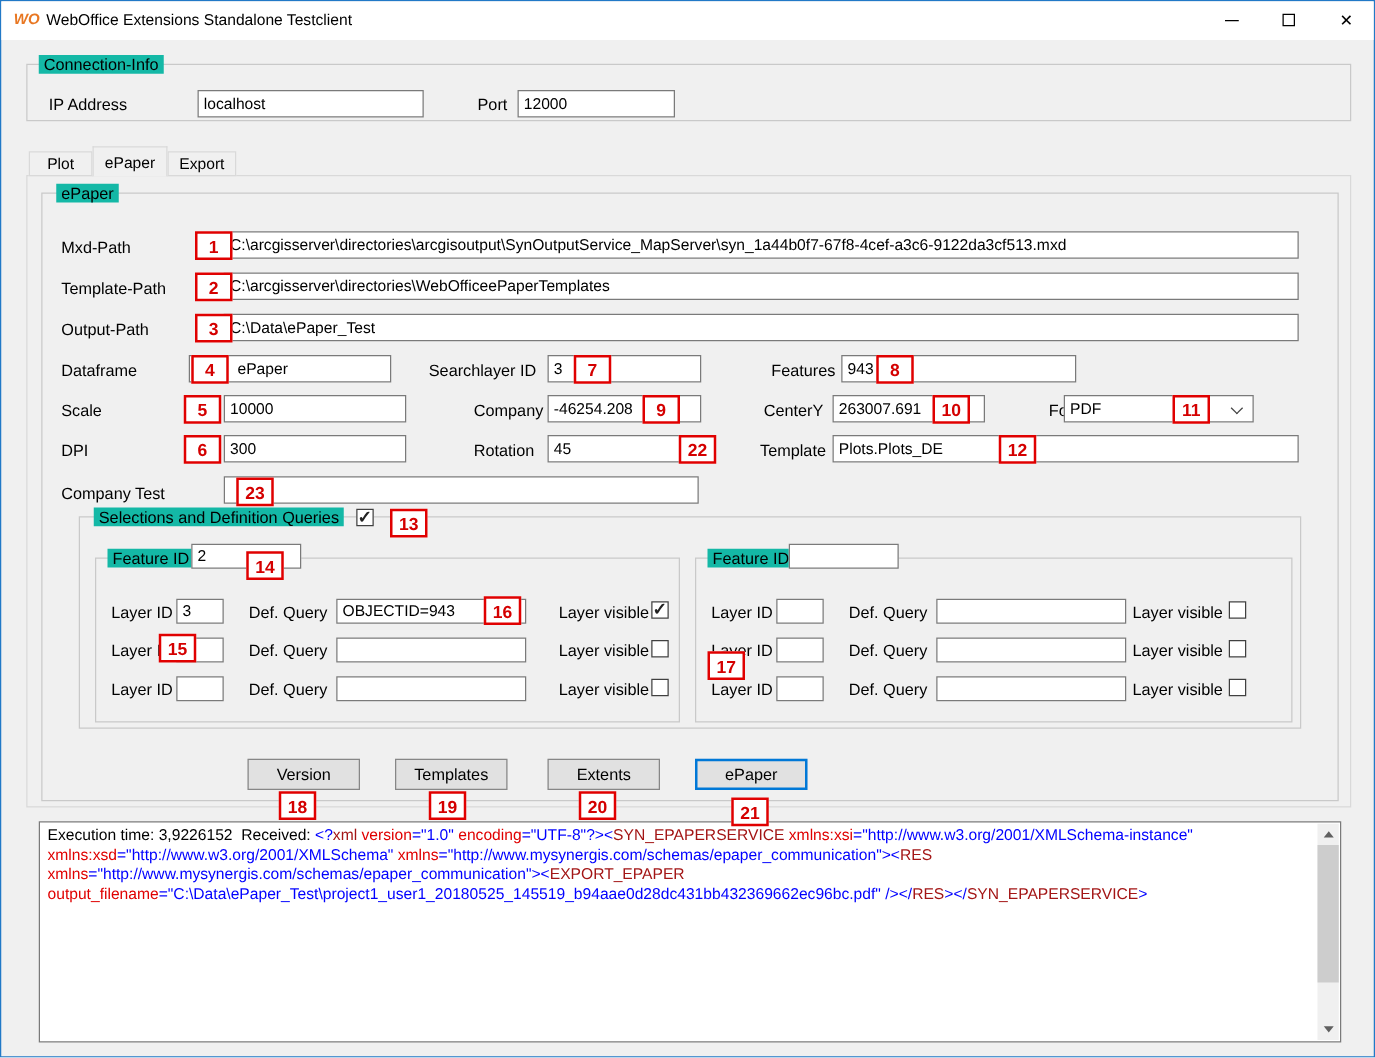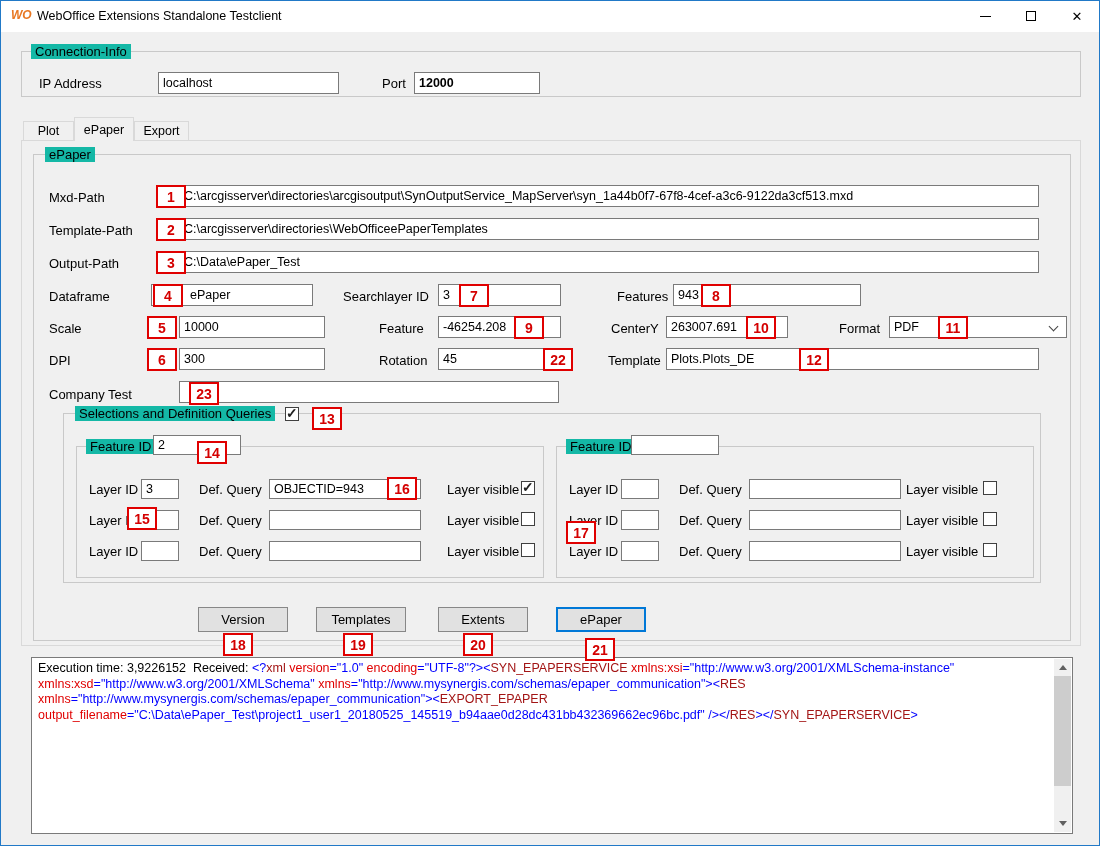--- a/index.html
+++ b/index.html
@@ -73,21 +73,21 @@
     <div class="winbtn cls">
         <span>✕</span>
       </div>
   </div>
 
   <div class="groupbox" style="left:20px;top:50px;width:1060px;height:46px;"></div>
   <span class="legend" style="left:30px;top:43px;">Connection-Info</span>
   <span class="label" style="left:38px;top:75px;">IP Address</span>
   <input class="tbox" style="left: 157px; top: 71px; width: 181px; height: 22px;" value="localhost">
   <span class="label" style="left:381px;top:75px;">Port</span>
-  <input class="tbox" style="left: 413px; top: 71px; width: 126px; height: 22px; font-weight: bold;" value="12000">
+  <input class="tbox" style="left: 413px; top: 71px; width: 126px; height: 22px;" value="12000">
 
   <div class="tabpanel"></div>
   <div class="tab inactive" style="left:22px;width:51px;">
       <span>Plot</span>
     </div>
   <div class="tab active" style="left:73px;width:60px;">
       <span>ePaper</span>
     </div>
   <div class="tab inactive" style="left:133px;width:55px;">
       <span>Export</span>
@@ -107,26 +107,26 @@
 
   <span class="label" style="left:48px;top:288px;">Dataframe</span>
   <input class="tbox pl38" style="left: 150px; top: 283px; width: 162px; height: 22px;" value="ePaper">
   <span class="label" style="left:342px;top:288px;">Searchlayer ID</span>
   <input class="tbox" style="left: 437px; top: 283px; width: 123px; height: 22px;" value="3">
   <span class="label" style="left:616px;top:288px;">Features</span>
   <input class="tbox" style="left: 672px; top: 283px; width: 188px; height: 22px;" value="943">
 
   <span class="label" style="left:48px;top:320px;">Scale</span>
   <input class="tbox" style="left: 178px; top: 315px; width: 146px; height: 22px;" value="10000">
-  <span class="label" style="left:378px;top:320px;">Feature</span>
+  <span class="label" style="left:378px;top:320px;">Company</span>
   <input class="tbox" style="left: 437px; top: 315px; width: 123px; height: 22px;" value="-46254.208">
   <span class="label" style="left:610px;top:320px;">CenterY</span>
   <input class="tbox" style="left: 665px; top: 315px; width: 122px; height: 22px;" value="263007.691">
   <span class="label" style="left:838px;top:320px;">Format</span>
-  <div class="combo" style="left:888px;top:315px;width:178px;height:22px;">
+  <div class="combo" style="left:850px;top:315px;width:152px;height:22px;">
     <span>PDF</span>
     <span class="chev"></span>
   </div>
 
   <span class="label" style="left:48px;top:352px;">DPI</span>
   <input class="tbox" style="left: 178px; top: 347px; width: 146px; height: 22px;" value="300">
   <span class="label" style="left:378px;top:352px;">Rotation</span>
   <input class="tbox" style="left: 437px; top: 347px; width: 107px; height: 22px;" value="45">
   <span class="label" style="left:607px;top:352px;">Template</span>
   <input class="tbox" style="left: 665px; top: 347px; width: 373px; height: 22px;" value="Plots.Plots_DE">

